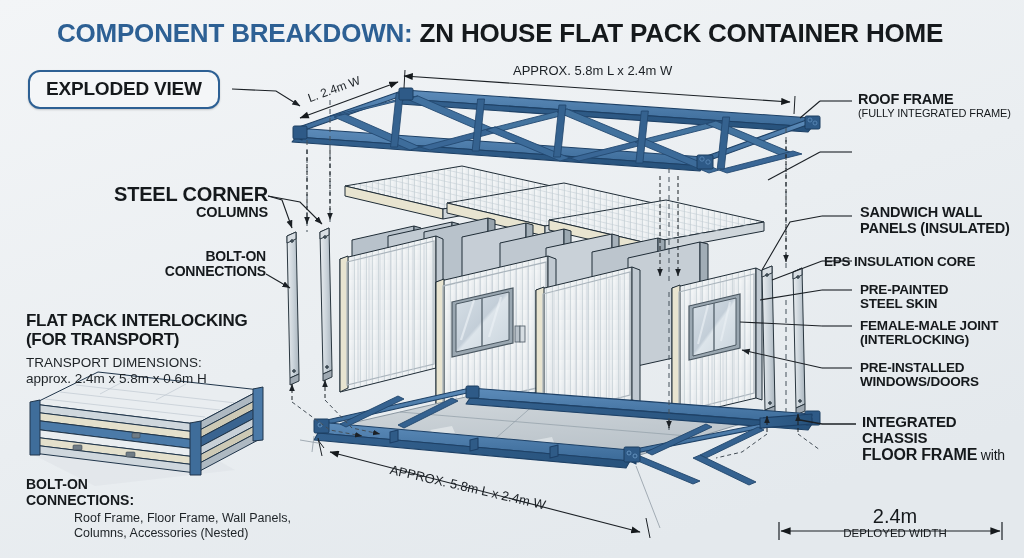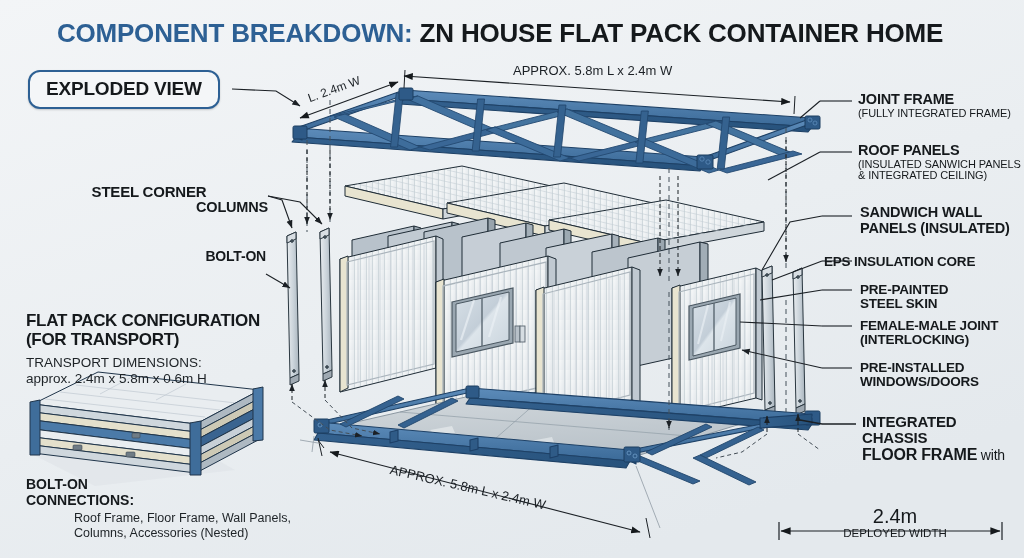--- a/index.html
+++ b/index.html
@@ -555,29 +555,24 @@
   </svg>
 
   <div class="title-wrap">
     <span class="title-a">COMPONENT BREAKDOWN:</span>
     <span class="title-b">ZN HOUSE FLAT PACK CONTAINER HOME</span>
   </div>
 
   <div class="badge">EXPLODED VIEW</div>
 
   <div class="lbl r" style="left:858px;top:92px;">
-    <span class="h big">JOINT FRAME</span>
+    <span class="h big">ROOF FRAME</span>
     <span class="s">(FULLY INTEGRATED FRAME)</span>
   </div>
 
-  <div class="lbl r" style="left:858px;top:143px;">
-    <span class="h big">ROOF PANELS</span>
-    <span class="s">(INSULATED SANWICH PANELS</span>
-    <span class="s">&amp; INTEGRATED CEILING)</span>
-  </div>
 
   <div class="lbl r" style="left:860px;top:205px;">
     <span class="h big">SANDWICH WALL</span>
     <span class="h big">PANELS (INSULATED)</span>
   </div>
 
   <div class="lbl r" style="left:824px;top:255px;">
     <span class="h">EPS INSULATION CORE</span>
   </div>
 
@@ -595,30 +590,31 @@
     <span class="h">PRE-INSTALLED</span>
     <span class="h">WINDOWS/DOORS</span>
   </div>
 
   <div class="lbl r" style="left:862px;top:414px;">
     <span class="h" style="font-size:15px;">INTEGRATED CHASSIS</span>
     <span class="h" style="font-size:16px;"><span>FLOOR FRAME</span><span class="thin" style="font-size:14px;"> with</span></span>
   </div>
 
   <div class="lbl l" style="left:30px;top:184px;width:238px;">
-    <span class="h" style="font-size:15px;text-align:center;">STEEL CORNER</span>
+    <span class="h" style="font-size:20px;">STEEL CORNER</span>
     <span class="h" style="font-size:14.5px;">COLUMNS</span>
   </div>
 
   <div class="lbl l" style="left:30px;top:249px;width:236px;">
     <span class="h" style="font-size:14px;">BOLT-ON</span>
+    <span class="h" style="font-size:14px;">CONNECTIONS</span>
   </div>
 
   <div class="fp-title">
-    <div>FLAT PACK CONFIGURATION</div>
+    <div>FLAT PACK INTERLOCKING</div>
     <div>(FOR TRANSPORT)</div>
   </div>
   <div class="fp-sub">
     <div>TRANSPORT DIMENSIONS:</div>
     <div>approx. 2.4m x 5.8m x 0.6m H</div>
   </div>
   <div class="fp-bolt">
     <div>BOLT-ON</div>
     <div>CONNECTIONS:</div>
   </div>

